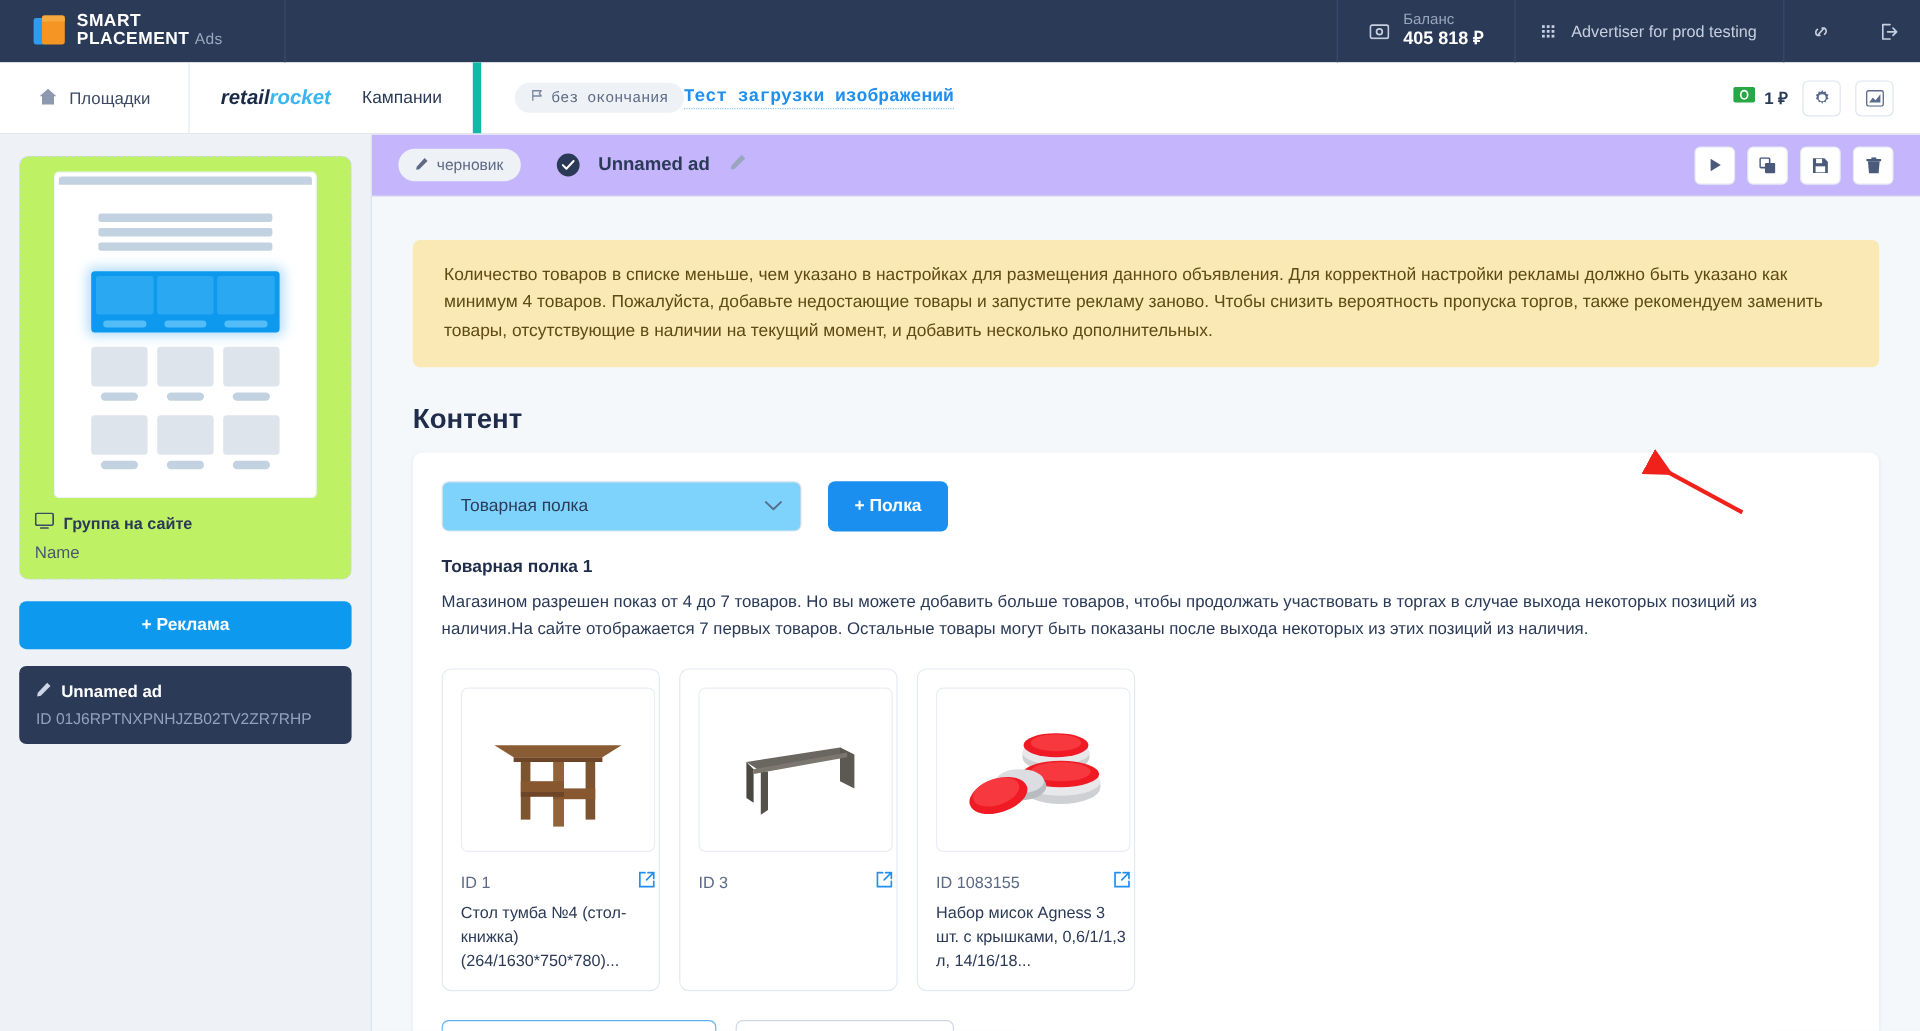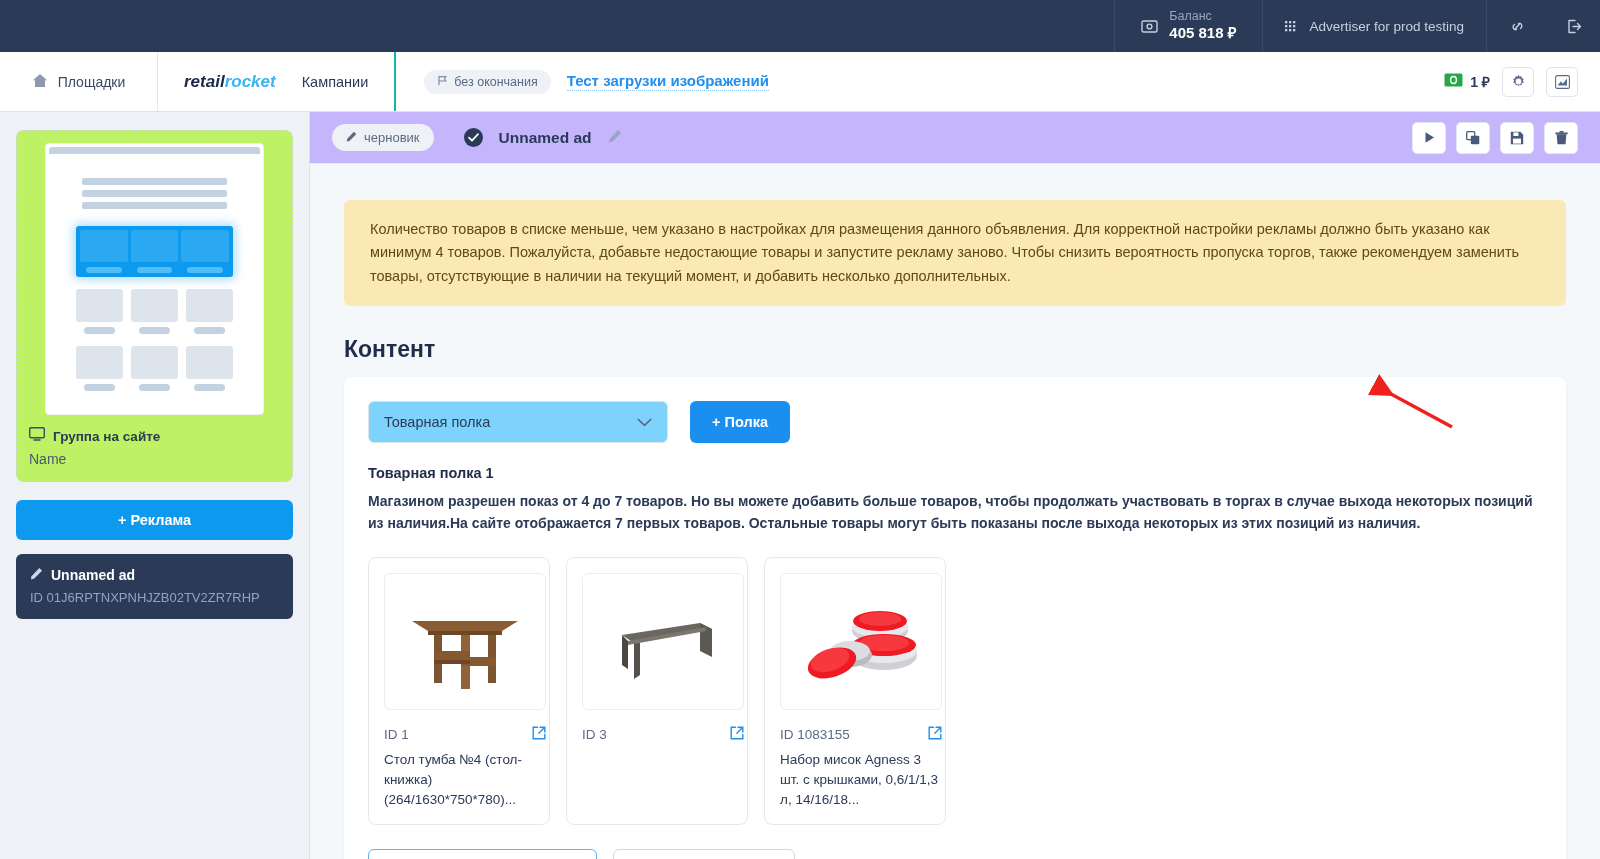--- a/index.html
+++ b/index.html
@@ -64,26 +64,26 @@
     border-bottom: 1px solid #dde3ec;
     display: flex; align-items: stretch;
   }
   .nav-home {
     width: 158px; display: flex; align-items: center; justify-content: center;
     gap: 10px; border-right: 1px solid #e3e8f0;
   }
   .nav-home span { font-size: 14px; color: #3d4a63; }
   .nav-rr {
     display: flex; align-items: center; gap: 26px;
-    padding: 0 26px; border-right: 2px solid #14b8a6;
+    padding: 0 26px; border-right: 7px solid #14b8a6;
   }
   .rr-logo { font-size: 17px; font-weight: bold; color: #1b2a49; font-style: italic; }
   .rr-logo .rocket { color: #38b6f0; font-weight: bold; font-style: italic; }
   .nav-camp { font-size: 14.5px; color: #2b3a57; }
-  .nav-mid { display: flex; align-items: center; gap: 16px; padding: 0 28px; }
+  .nav-mid { display: flex; align-items: center; padding: 0 28px; font-family: Liberation Mono, monospace; }
   .pill-badge {
     background: #eef1f6; color: #5c6a85; font-size: 12.5px;
     border-radius: 13px; padding: 5px 13px; display: flex; align-items: center; gap: 6px;
   }
   .camp-link {
     color: #1f8ff0; font-size: 15px; font-weight: bold;
     border-bottom: 1.5px dotted #8fc8f5; padding-bottom: 1px;
   }
   .nav-right {
     margin-left: auto; display: flex; align-items: center; gap: 12px; padding-right: 22px;
@@ -181,21 +181,21 @@
     width: 300px; height: 42px; border: 1px solid #dde3ec; border-radius: 6px;
     background: #7dd3fc; display: flex; align-items: center; padding: 0 15px;
     font-size: 14.5px; color: #2b3a57;
   }
   .select-box .chev { margin-left: auto; color: #5a6b8c; }
   .btn-shelf {
     background: #1b8ff0; color: #fff; border: none; border-radius: 6px;
     height: 42px; padding: 0 22px; font-size: 14.5px; font-weight: bold; font-family: inherit;
   }
   .shelf-name { font-size: 14.5px; font-weight: bold; color: #1f2d4a; margin: 22px 0 10px 0; }
-  .shelf-desc { font-size: 14px; color: #2b3a57; line-height: 1.55; font-weight: bold; }
+  .shelf-desc { font-size: 14px; color: #2b3a57; line-height: 1.55; }
   .cards { display: flex; gap: 16px; margin-top: 22px; }
   .pcard {
     width: 182px; border: 1px solid #e4e9f1; border-radius: 8px; background: #fff;
     padding: 15px 3px 14px 15px;
   }
   .pimg {
     height: 137px; border: 1px solid #eaeef4; border-radius: 6px; background: #fff;
     display: flex; align-items: center; justify-content: center; overflow: hidden;
   }
   .pid-row { display: flex; align-items: center; margin-top: 16px; }
@@ -212,20 +212,31 @@
     border: 1px solid #cfd7e3; border-radius: 6px; background: #fff;
     color: #2b3a57; font-weight: bold; font-size: 14.5px; height: 40px; padding: 0 18px;
     display: flex; align-items: center; gap: 9px; font-family: inherit;
   }
   .arrow-anno { position: absolute; left: 1020px; top: 250px; pointer-events: none; }
 </style>
 </head>
 <body>
 
 <div class="topbar">
+  <div class="brand">
+    <div class="brand-logo">
+      <div class="pg-back"></div>
+        <div class="pg-front"></div>
+    </div>
+    <div class="brand-text">
+      <div class="l1">SMART</div>
+      <div class="l2"><span>PLACEMENT</span>
+        <span class="ads">Ads</span></div>
+    </div>
+  </div>
 
   <div class="topbar-spacer"></div>
 
   <div class="tb-cell balance">
     <span class="tb-icon">
       <svg width="17" height="13" viewBox="0 0 17 13">
           <rect x="1" y="1" width="15" height="11" rx="1.5" fill="none" stroke="currentColor" stroke-width="1.4"></rect>
           <circle cx="8.5" cy="6.5" r="2.4" fill="none" stroke="currentColor" stroke-width="1.4"></circle>
         </svg>
     </span>

